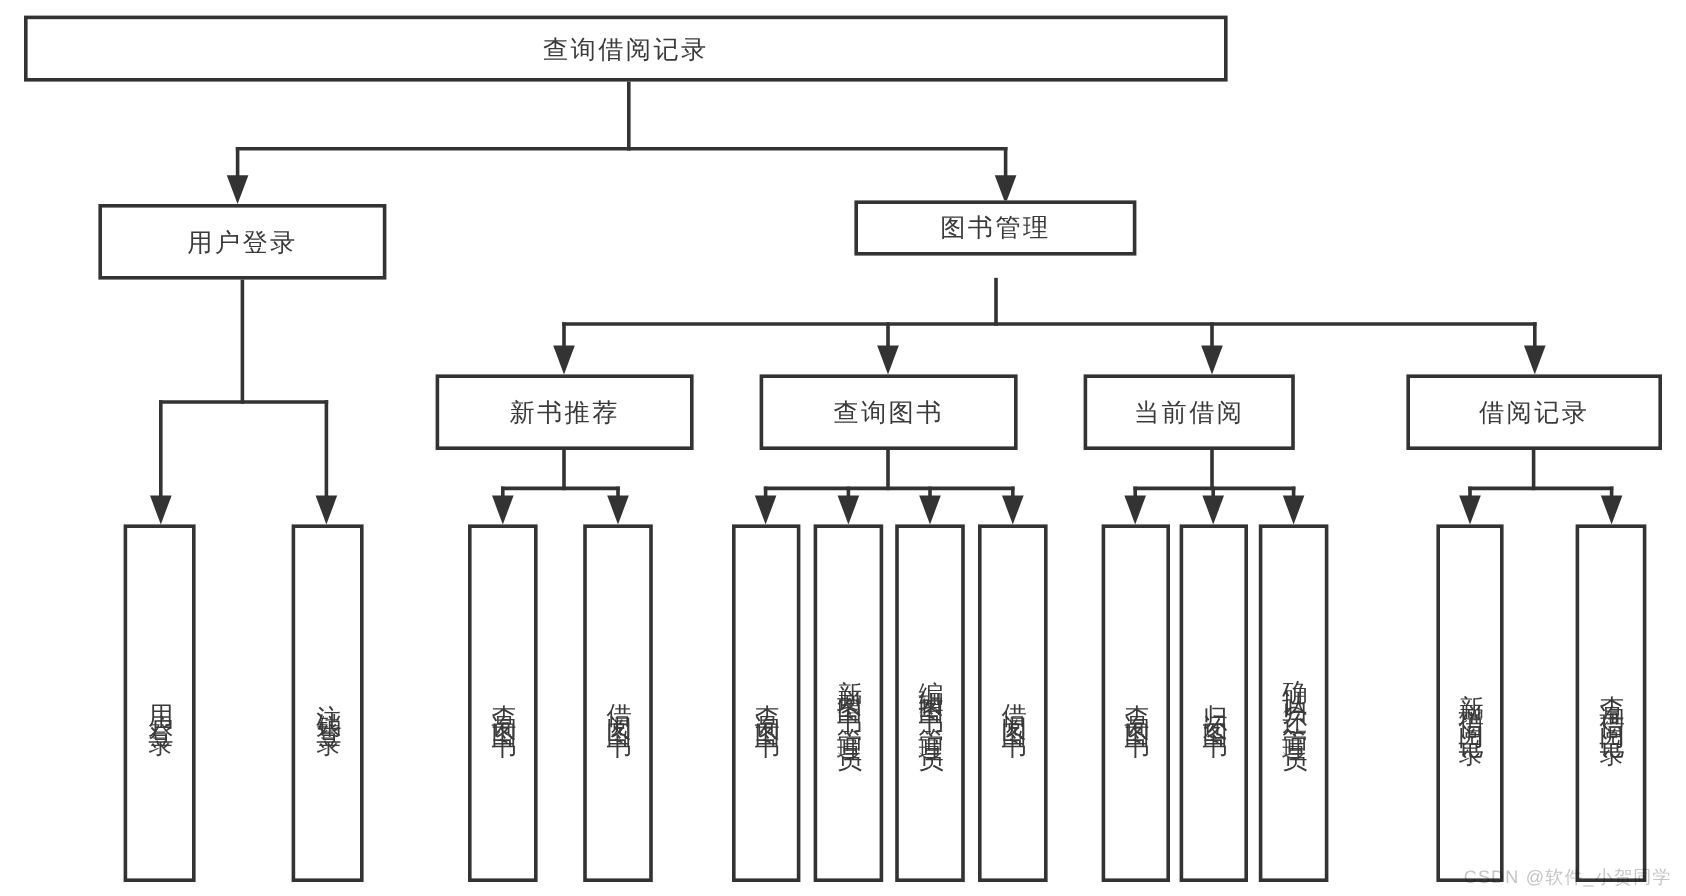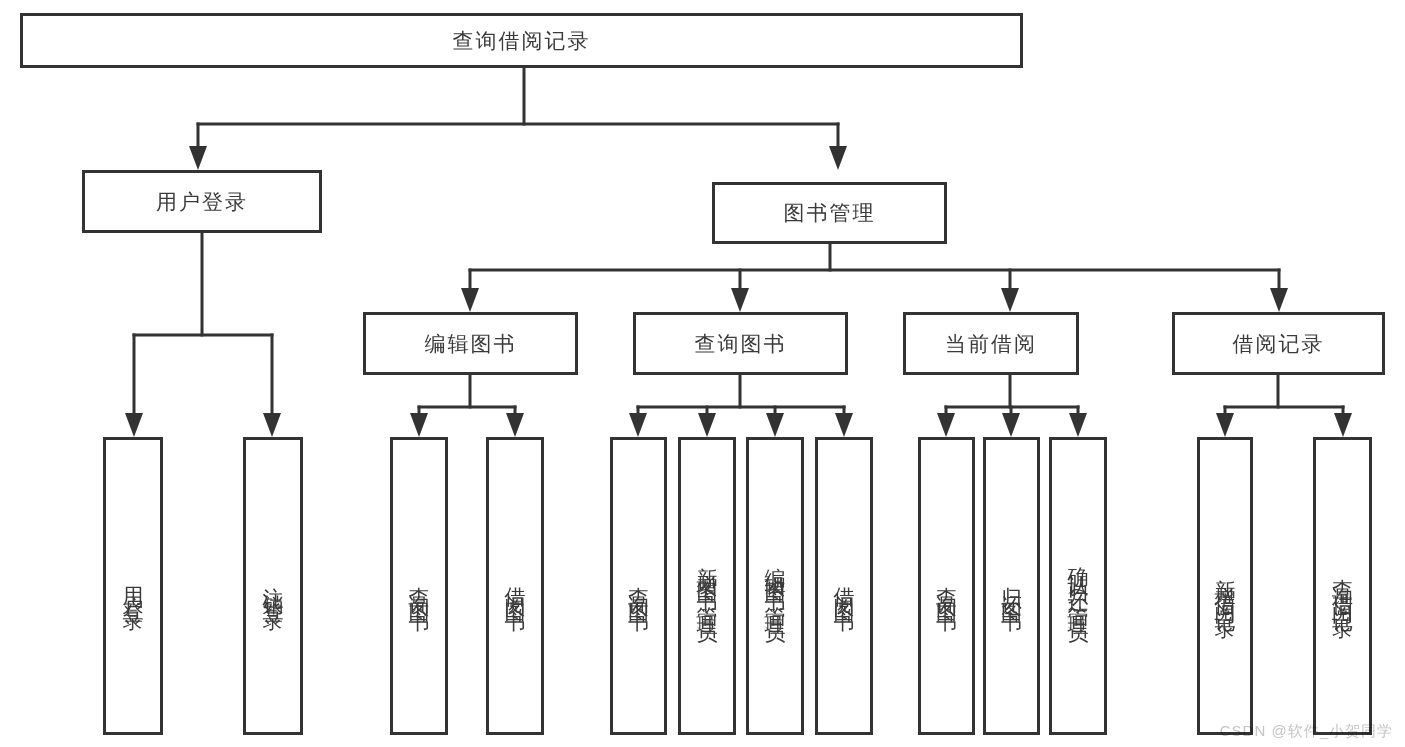--- a/index.html
+++ b/index.html
@@ -110,26 +110,26 @@
       <polygon points="1334,413 1352,413 1343,437" class="ar"></polygon>
     </svg>
 
   <div class="box h" style="left:20px;top:13px;width:1003px;height:55px">
     <span>查询借阅记录</span>
   </div>
 
   <div class="box h" style="left:82px;top:170px;width:240px;height:63px">
     <span>用户登录</span>
   </div>
-  <div class="box h" style="left:712px;top:182px;width:235px;height:62px">
+  <div class="box h" style="left:712px;top:167px;width:235px;height:46px">
     <span>图书管理</span>
   </div>
 
   <div class="box h" style="left:363px;top:312px;width:215px;height:63px">
-    <span>编辑图书</span>
+    <span>新书推荐</span>
   </div>
   <div class="box h" style="left:633px;top:312px;width:215px;height:63px">
     <span>查询图书</span>
   </div>
   <div class="box h" style="left:903px;top:312px;width:176px;height:63px">
     <span>当前借阅</span>
   </div>
   <div class="box h" style="left:1172px;top:312px;width:213px;height:63px">
     <span>借阅记录</span>
   </div>

